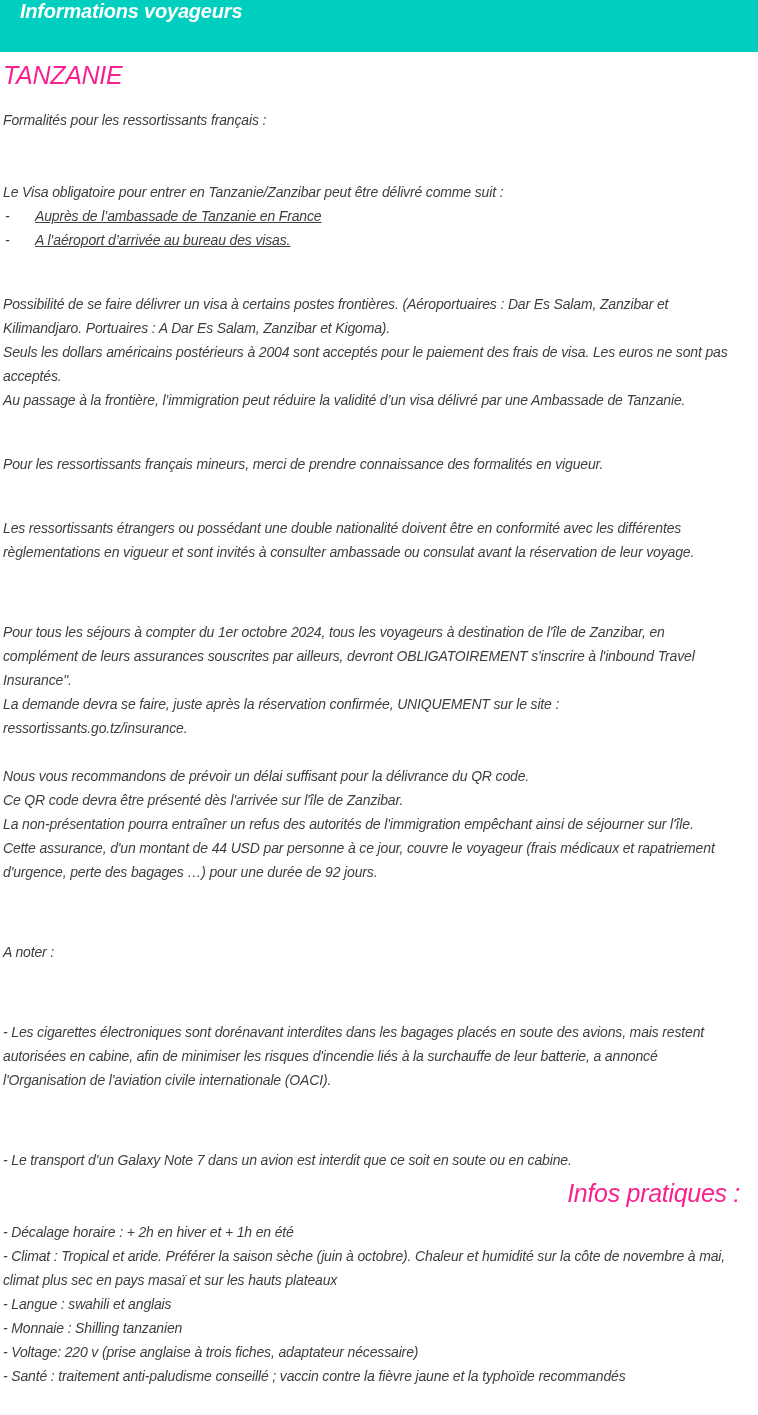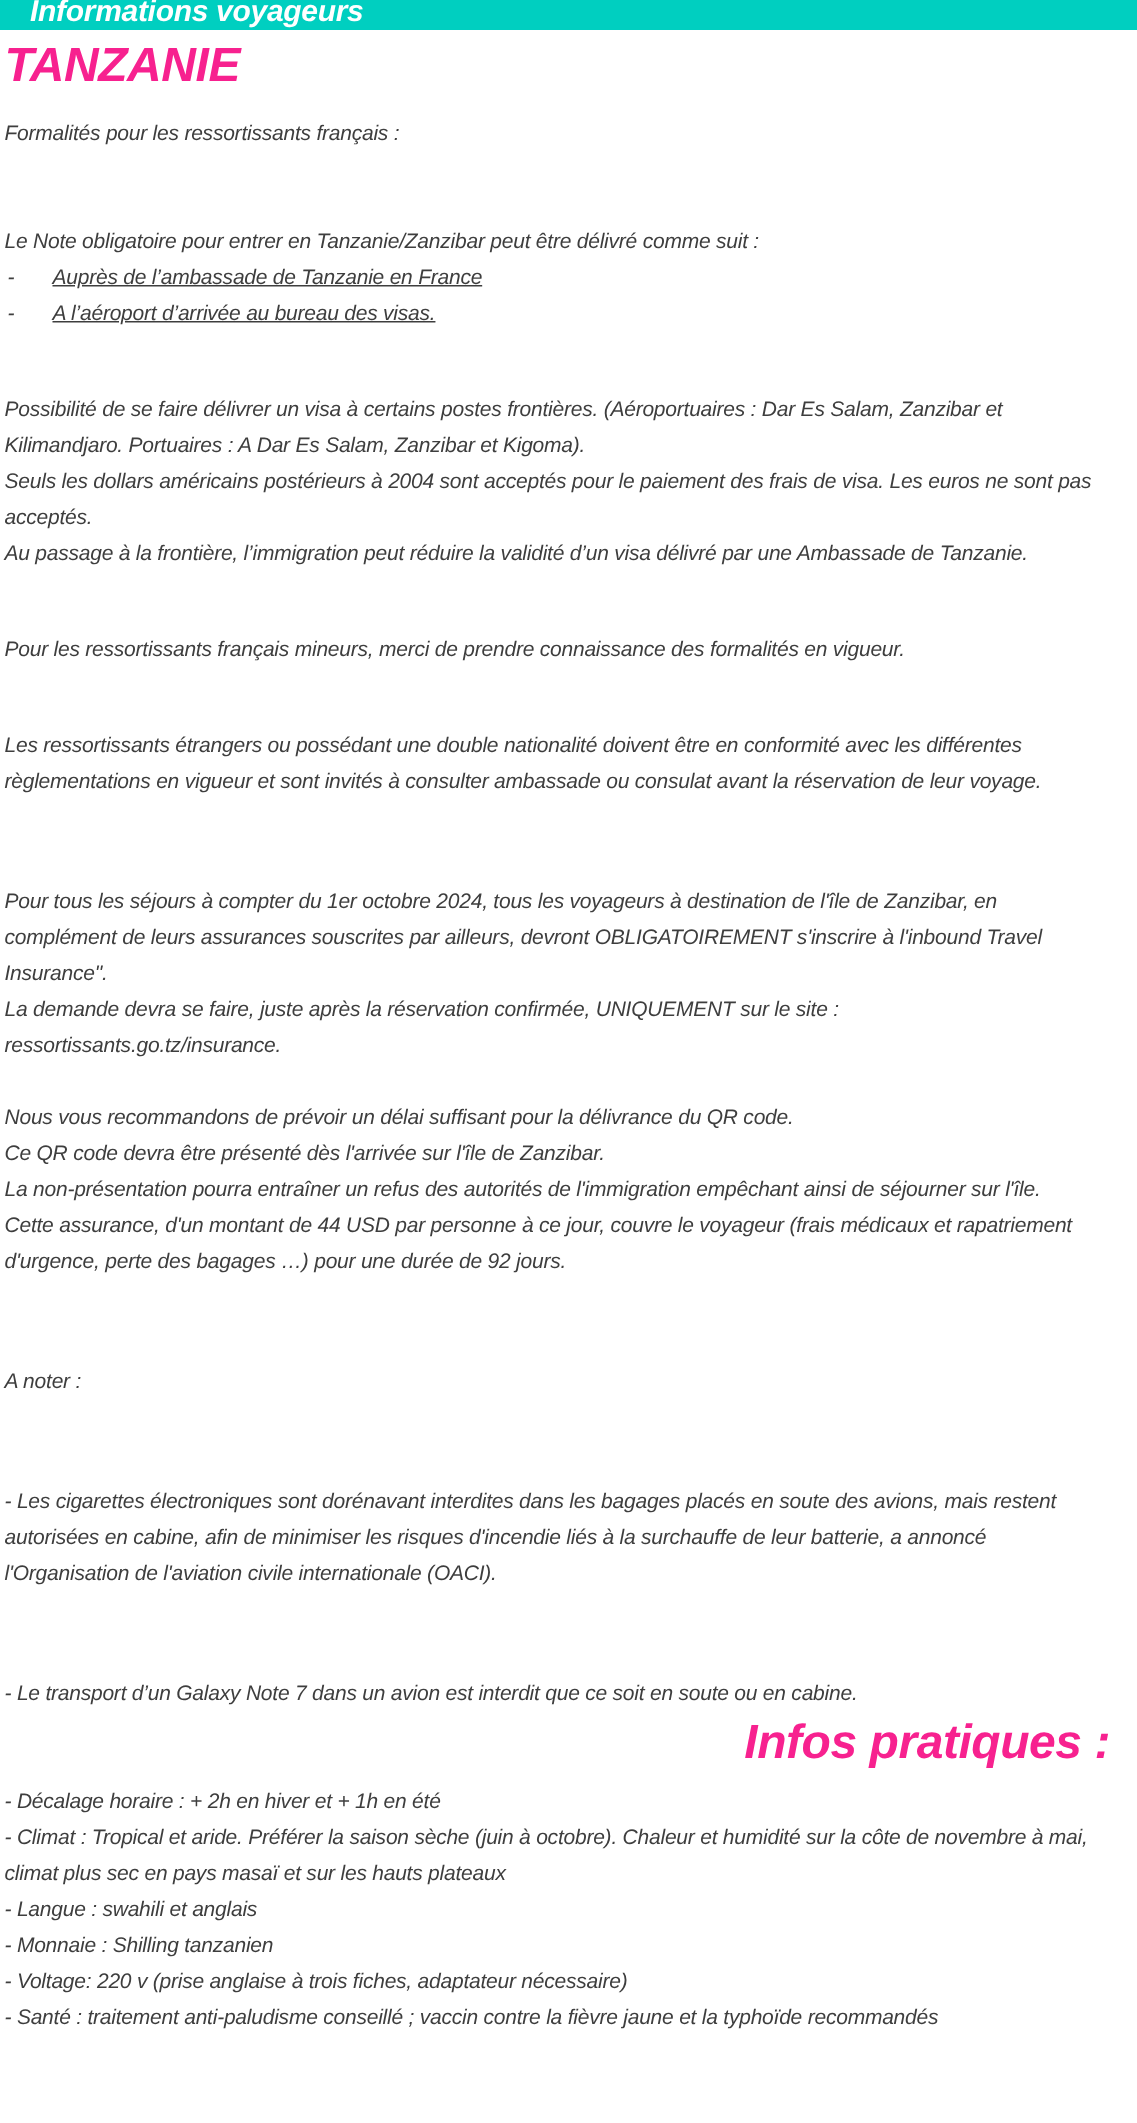--- a/index.html
+++ b/index.html
@@ -13,40 +13,40 @@
   body{
     width:758px;
     background:#ffffff;
     font-family:"Liberation Sans", sans-serif;
     font-style:italic;
     color:var(--body-text);
     -webkit-font-smoothing:antialiased;
   }
   .topbar{
     width:100%;
-    height:20px;
+    height:52px;
     background:var(--header-bg);
     display:flex;
-    align-items:flex-end;
+    align-items:flex-start;
     padding-left:20px;
   }
   .topbar-title{
     color:var(--header-text);
     font-size:20px;
     font-weight:700;
     font-style:italic;
     letter-spacing:-0.2px;
   }
   .doc{
     padding:0 18px 16px 3px;
   }
   .section-heading{
-    font-size:32px;
+    font-size:25px;
     line-height:30px;
-    font-weight:700;
+    font-weight:400;
     font-style:italic;
     color:var(--heading-pink);
     letter-spacing:-0.3px;
   }
   h2{margin:0;}
   .country-heading{margin:8px 0 18px 0;}
   .infos-pratiques-heading{margin:6px 0 12px 0;text-align:right;}
   .body-paragraph{
     margin:0;
     font-size:14px;
@@ -74,21 +74,21 @@
 <header class="topbar">
   <div class="topbar-title">Informations voyageurs</div>
 </header>
 
 <main class="doc">
   <div id="blocks">
       <h2 class="section-heading country-heading">TANZANIE</h2>
       <p class="body-paragraph">Formalités pour les ressortissants français :</p>
       <div class="spacer-s"></div>
       <div class="spacer-s"></div>
-      <p class="body-paragraph">Le Note obligatoire pour entrer en Tanzanie/Zanzibar peut être délivré comme suit :</p>
+      <p class="body-paragraph">Le Visa obligatoire pour entrer en Tanzanie/Zanzibar peut être délivré comme suit :</p>
       <div class="dash-item">
         <span class="dash">-</span>
         <span class="dash-text">Auprès de l’ambassade de Tanzanie en France</span>
       </div>
       <div class="dash-item">
         <span class="dash">-</span>
         <span class="dash-text">A l’aéroport d’arrivée au bureau des visas.</span>
       </div>
       <div class="spacer-m"></div>
       <p class="body-paragraph">Possibilité de se faire délivrer un visa à certains postes frontières. (Aéroportuaires : Dar Es Salam, Zanzibar et Kilimandjaro. Portuaires : A Dar Es Salam, Zanzibar et Kigoma).</p>

